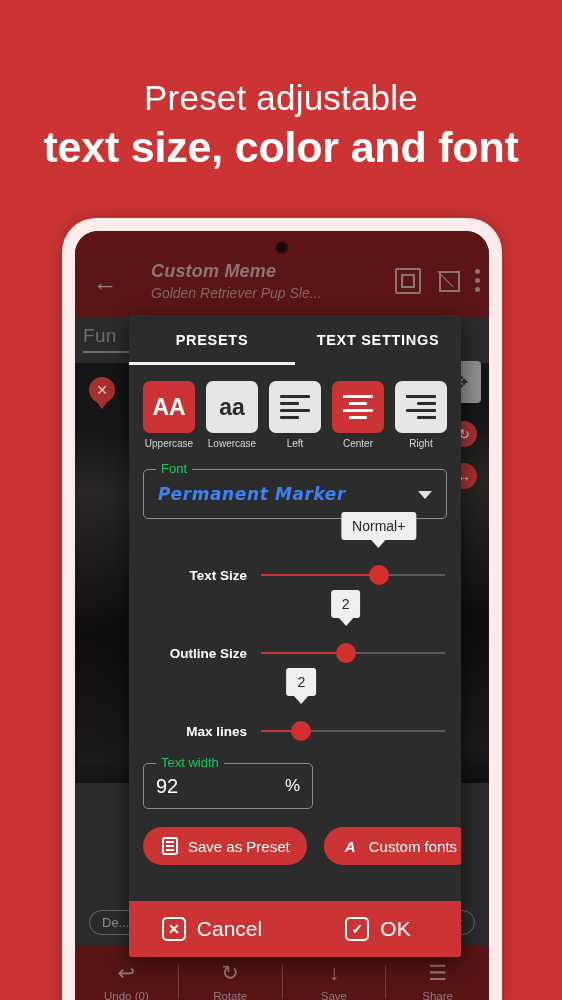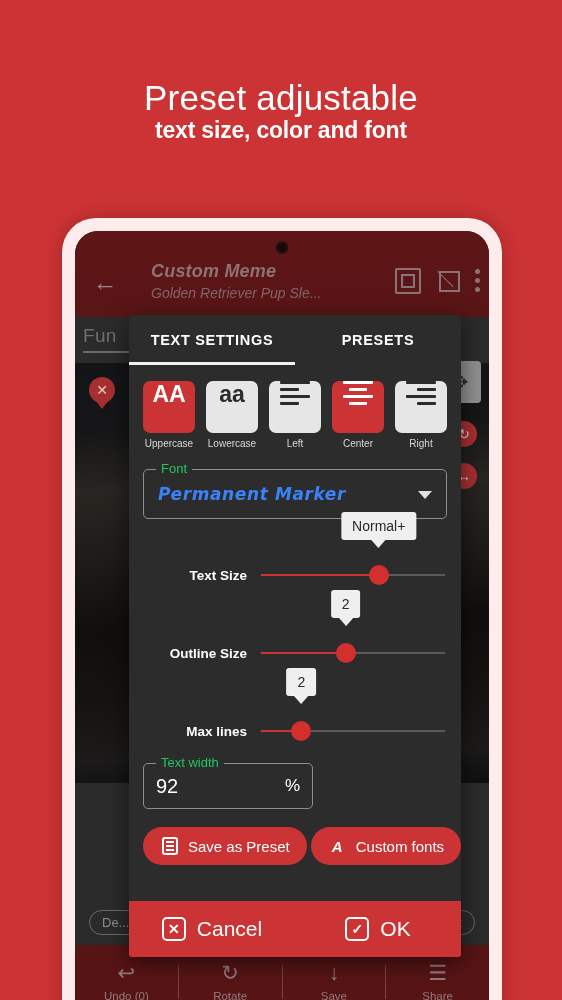--- a/index.html
+++ b/index.html
@@ -10,21 +10,21 @@
   }
   body { background: #cc3334; position: relative; }
 
   
   .promo {
     position: absolute; top: 0; left: 0; width: 562px; height: 210px;
     display: flex; flex-direction: column; align-items: center;
     justify-content: flex-start; padding-top: 78px; color: #ffffff;
   }
   .promo-line1 { font-size: 35px; font-weight: 400; letter-spacing: .2px; line-height: 1.12; }
-  .promo-line2 { font-size: 23px; font-weight: 700; letter-spacing: -.2px; }
+  .promo-line2 { font-size: 43px; font-weight: 700; letter-spacing: -.2px; margin-top: 6px; }
 
   
   .phone {
     position: absolute; left: 62px; top: 218px;
     width: 440px; height: 800px;
     background: #fdecec;
     border-radius: 34px 34px 0 0;
     box-shadow: 0 0 18px rgba(0,0,0,.22);
     padding: 13px 13px 0 13px;
     overflow: hidden;
@@ -131,21 +131,21 @@
   .tab-underline { position: absolute; left: 0; bottom: 0; width: 50%; height: 3px; background: #f2f2f2; }
 
   .dlg-body { flex: 1; padding: 14px 14px 0 14px; position: relative; }
 
   
   .btn-grid { display: flex; justify-content: space-between; margin-top: 2px; }
   .btn-group { display: flex; gap: 11px; }
   .sq { width: 52px; }
   .sq-box {
     width: 52px; height: 52px; border-radius: 7px;
-    display: flex; justify-content: center;
+    display: flex; align-items: center; justify-content: center;
   }
   .sq-box.on  { background: #cc3334; }
   .sq-box.off { background: #e6e6e6; }
   .sq-box .aa { font-size: 23px; font-weight: 700; font-family: "Liberation Sans", sans-serif; }
   .sq-box.on .aa  { color: #ffffff; }
   .sq-box.off .aa { color: #2b2b2b; }
   .sq-cap { text-align: center; font-size: 10px; color: #d8d8d8; margin-top: 5px; }
   .lines { width: 30px; display: flex; flex-direction: column; gap: 4px; }
   .lines span { height: 3px; border-radius: 1px; display: block; }
   .sq-box.off .lines span { background: #2b2b2b; }
@@ -196,21 +196,21 @@
   
   .tw-field {
     position: relative; margin-top: 10px; width: 170px; height: 46px;
     border: 1px solid #8e8e8e; border-radius: 5px;
     display: flex; align-items: center; justify-content: space-between; padding: 0 12px;
   }
   .tw-val { color: #ffffff; font-size: 20px; }
   .tw-pct { color: #ffffff; font-size: 17px; }
 
   
-  .pills { display: flex; gap: 4px; margin-top: 18px; }
+  .pills { display: flex; gap: 17px; margin-top: 18px; }
   .pill {
     background: #cc3334; border-radius: 20px; height: 38px;
     display: flex; align-items: center; gap: 9px; padding: 0 17px; color: #fff;
     font-size: 15px; white-space: nowrap;
   }
   .pill .pic { width: 19px; height: 19px; display:flex; align-items:center; justify-content:center; }
   .ic-preset { width: 16px; height: 18px; border: 2px solid #fff; border-radius: 3px; position: relative; }
   .ic-preset::before { content:""; position:absolute; left:2px; top:2px; width:8px; height:2px; background:#fff;
                        box-shadow: 0 4px 0 #fff, 0 8px 0 #fff; }
   .ic-font { color: #fff; font-size: 15px; font-weight: 700; font-style: italic; line-height: 1; }
@@ -292,22 +292,22 @@
       <div class="bb-sep"></div>
       <div class="bb-item">
         <div class="bb-ic">☰</div>
         <div class="bb-tx">Share</div>
       </div>
     </div>
 
     <div class="dialog">
 
       <div class="tabs">
+        <div class="tab">PRESETS</div>
         <div class="tab">TEXT SETTINGS</div>
-        <div class="tab">PRESETS</div>
         <div class="tab-underline"></div>
       </div>
 
       <div class="dlg-body">
 
         <div class="btn-grid">
           <div class="btn-group">
             <div class="sq">
               <div class="sq-box on">
                   <span class="aa">AA</span>

